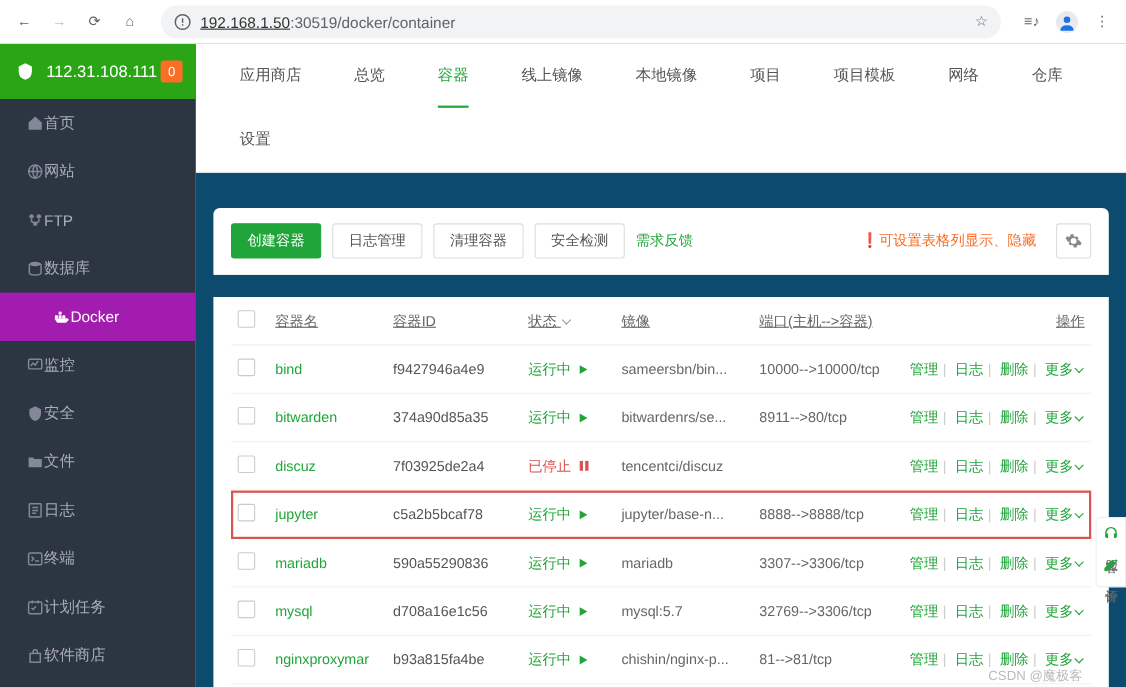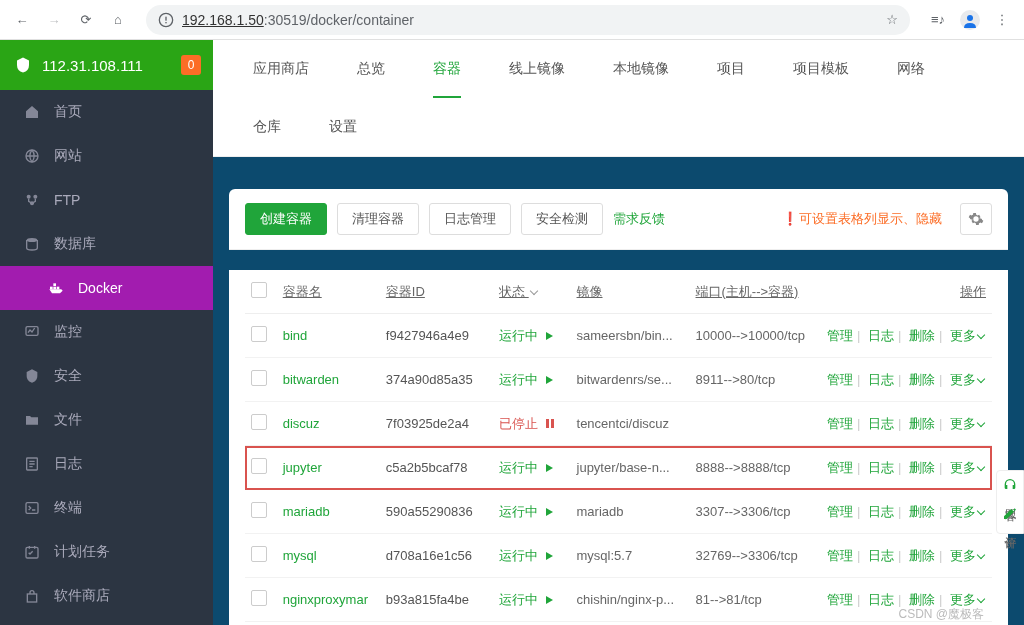--- a/index.html
+++ b/index.html
@@ -9,25 +9,25 @@
     .browser-bar { height: 40px; display: flex; align-items: center; padding: 0 10px; gap: 8px; border-bottom: 1px solid #e0e0e0; }
     .nav-btn { width: 24px; height: 24px; display: flex; align-items: center; justify-content: center; color: #5f6368; cursor: pointer; border-radius: 50%; }
     .url-bar { flex: 1; height: 30px; background: #f1f3f4; border-radius: 15px; display: flex; align-items: center; padding: 0 12px; gap: 8px; margin: 0 8px; }
     .url-text { flex: 1; color: #333; font-size: 14px; }
     .url-ip { color: #333; text-decoration: underline; }
     .url-path { color: #5f6368; }
     
     .app-body { display: flex; height: 585px; }
     
     
-    .sidebar { width: 213px; background: #2c3542; color: #888; display: flex; flex-direction: column; }
+    .sidebar { width: 178px; background: #2c3542; color: #888; display: flex; flex-direction: column; }
     .sidebar-header { height: 50px; background: #2aa515; display: flex; align-items: center; padding: 0 14px; gap: 10px; color: #fff; font-size: 15px; position: relative; }
     .shield { width: 18px; height: 20px; }
     .badge { position: absolute; right: 12px; background: #fc6d26; color: #fff; width: 20px; height: 20px; border-radius: 3px; display: flex; align-items: center; justify-content: center; font-size: 12px; }
-    .sidebar-item { height: 44px; display: flex; align-items: center; padding: 0 24px; gap: 14px; cursor: pointer; color: #aab; font-size: 14px; }
+    .sidebar-item { height: 44px; display: flex; align-items: center; padding: 0 24px; cursor: pointer; color: #aab; font-size: 14px; }
     .sidebar-item.active { background: #a21caf; color: #fff; padding-left: 48px; }
     .s-icon { width: 16px; height: 16px; flex-shrink: 0; opacity: 0.7; }
     .sidebar-item.active .s-icon { opacity: 1; }
     
     
     .main { flex: 1; background: #0c4a6e; padding: 0; display: flex; flex-direction: column; overflow: hidden; gap: 20px; }
     .tabs { background: #fff; padding: 0 16px; display: flex; flex-wrap: wrap; border-bottom: 1px solid #eee; }
     .tab { padding: 20px 24px; cursor: pointer; font-size: 14px; color: #555; position: relative; }
     .tab.active { color: #20a53a; }
     .tab.active::after { content: ''; position: absolute; bottom: 0; left: 24px; right: 24px; height: 2px; background: #20a53a; }
@@ -211,22 +211,22 @@
         <div class="tab">本地镜像</div>
         <div class="tab">项目</div>
         <div class="tab">项目模板</div>
         <div class="tab">网络</div>
         <div class="tab">仓库</div>
         <div class="tab">设置</div>
       </div>
 
     <div class="toolbar-row">
       <button class="btn btn-primary">创建容器</button>
+      <button class="btn">日志管理</button>
       <button class="btn">清理容器</button>
-      <button class="btn">日志管理</button>
       <button class="btn">安全检测</button>
       <span class="link-green">需求反馈</span>
       <span class="flex-grow"></span>
       <span class="link-orange">
         <span style="color:#fc6d26">❗</span><span>可设置表格列显示、隐藏</span>
       </span>
       <span class="gear-btn">
         <svg width="16" height="16" viewBox="0 0 24 24" fill="#888">
             <path d="M12 8a4 4 0 100 8 4 4 0 000-8zm9 4a7 7 0 01-.1 1.2l2.1 1.6-2 3.5-2.5-1a7 7 0 01-2 1.2l-.4 2.6h-4l-.4-2.6a7 7 0 01-2-1.2l-2.5 1-2-3.5 2.1-1.6A7 7 0 013 12a7 7 0 01.1-1.2L1 9.2l2-3.5 2.5 1a7 7 0 012-1.2L7.9 3h4l.4 2.6a7 7 0 012 1.2l2.5-1 2 3.5-2.1 1.6A7 7 0 0121 12z"></path>
           </svg>

